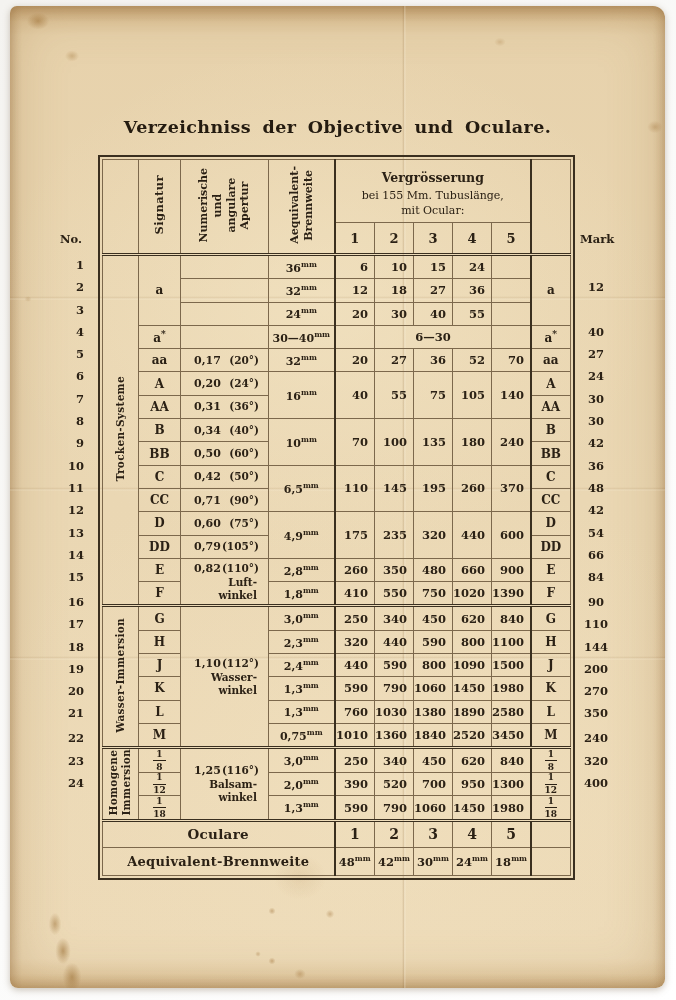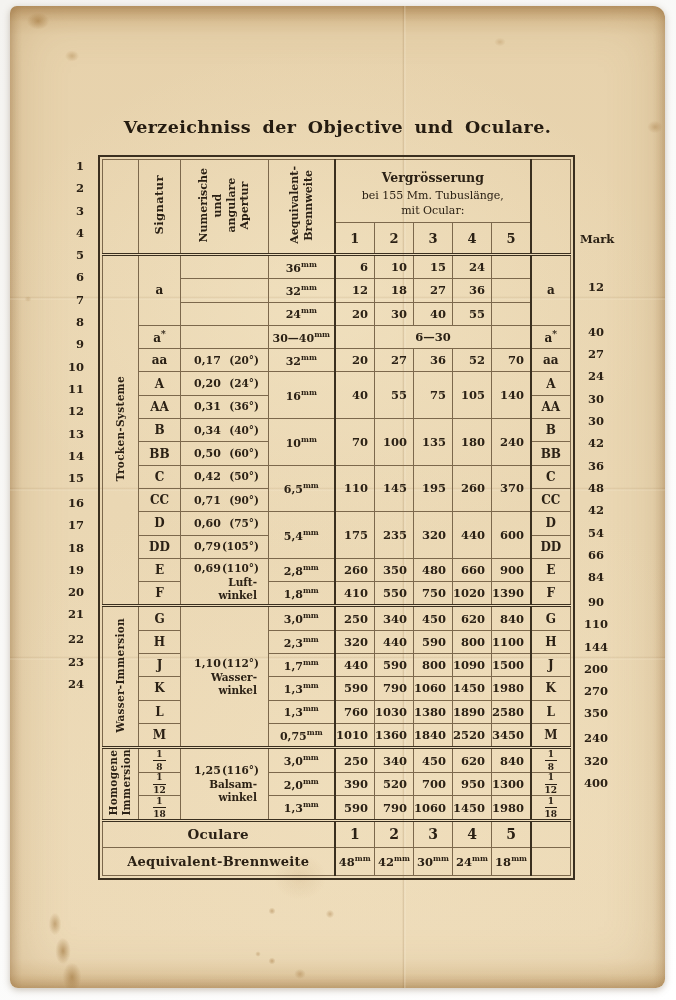--- a/index.html
+++ b/index.html
@@ -122,20 +122,21 @@
 <div class="paper">
   <div class="stains"></div>
   <div class="crease-v"></div>
   <div class="crease-h" style="top:290px"></div>
   <div class="crease-h" style="top:481px"></div>
   <div class="crease-h" style="top:650px"></div>
 
   <div class="title">Verzeichniss der Objective und Oculare.</div>
 
   <div class="sidecol no-col">
+    <div class="side-head">No.</div>
     <div class="side-row">1</div>
     <div class="side-row">2</div>
     <div class="side-row">3</div>
     <div class="side-row">4</div>
     <div class="side-row">5</div>
     <div class="side-row">6</div>
     <div class="side-row">7</div>
     <div class="side-row">8</div>
     <div class="side-row">9</div>
     <div class="side-row">10</div>
@@ -367,21 +368,21 @@
     </tr>
 
     <tr class="body">
       <td class="sg">D</td>
       <td class="ap">
               <div class="apline">
                 <span class="apv">0,60</span>
                 <span class="apa">(75°)</span>
               </div>
             </td>
-      <td rowspan="2" class="bw"><span>5,4</span><sup>mm</sup></td>
+      <td rowspan="2" class="bw"><span>4,9</span><sup>mm</sup></td>
       <td rowspan="2" class="mg thickL">175</td>
       <td rowspan="2" class="mg">235</td>
       <td rowspan="2" class="mg">320</td>
       <td rowspan="2" class="mg">440</td>
       <td rowspan="2" class="mg">600</td>
       <td class="sg thickL">D</td>
     </tr>
 
     <tr class="body">
       <td class="sg">DD</td>
@@ -391,21 +392,21 @@
                 <span class="apa">(105°)</span>
               </div>
             </td>
       <td class="sg thickL">DD</td>
     </tr>
 
     <tr class="body">
       <td class="sg">E</td>
       <td rowspan="2" class="ap">
         <div class="apline">
-                <span class="apv">0,69</span>
+                <span class="apv">0,82</span>
                 <span class="apa">(110°)</span>
               </div>
         <div class="apnote pl">Luft-
 winkel</div>
       </td>
       <td class="bw"><span>2,8</span><sup>mm</sup></td>
       <td class="mg thickL">260</td>
       <td class="mg">350</td>
       <td class="mg">480</td>
       <td class="mg">660</td>
@@ -449,21 +450,21 @@
       <td class="bw"><span>2,3</span><sup>mm</sup></td>
       <td class="mg thickL">320</td>
       <td class="mg">440</td>
       <td class="mg">590</td>
       <td class="mg">800</td>
       <td class="mg">1100</td>
       <td class="sg thickL">H</td>
     </tr>
     <tr class="body">
       <td class="sg">J</td>
-      <td class="bw"><span>1,7</span><sup>mm</sup></td>
+      <td class="bw"><span>2,4</span><sup>mm</sup></td>
       <td class="mg thickL">440</td>
       <td class="mg">590</td>
       <td class="mg">800</td>
       <td class="mg">1090</td>
       <td class="mg">1500</td>
       <td class="sg thickL">J</td>
     </tr>
     <tr class="body">
       <td class="sg">K</td>
       <td class="bw"><span>1,3</span><sup>mm</sup></td>

